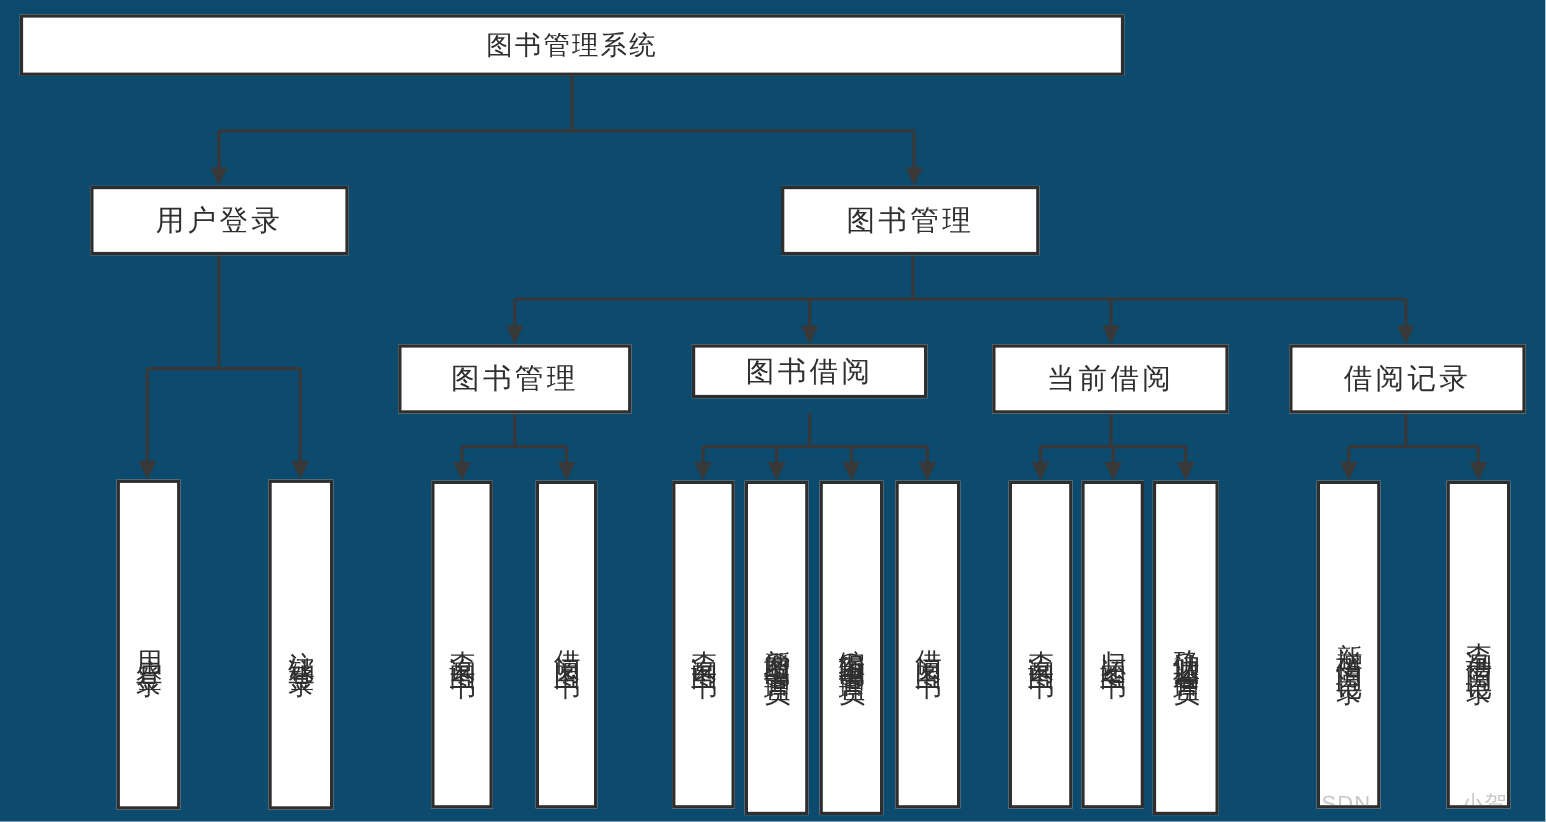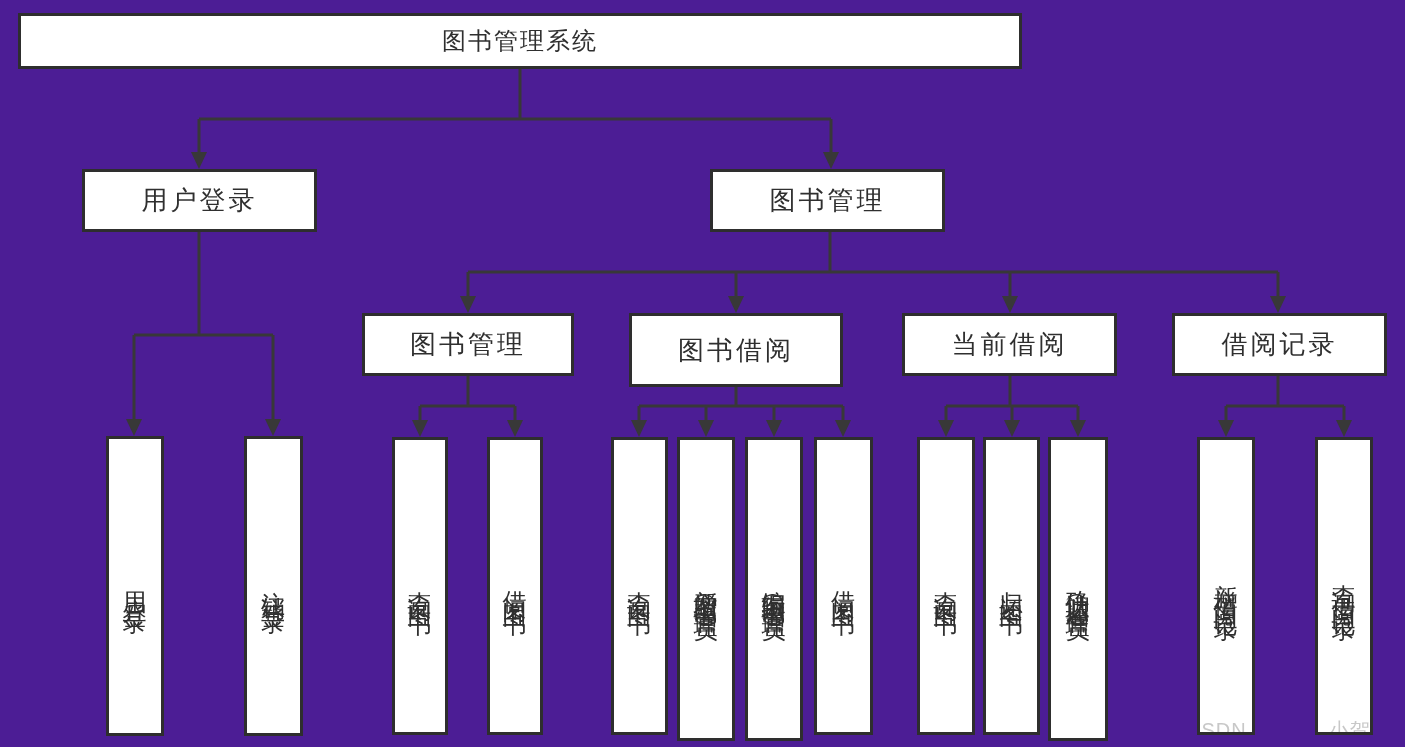--- a/index.html
+++ b/index.html
@@ -1,20 +1,20 @@
 <!DOCTYPE html>
 <html><head>
 <meta charset="utf-8">
 <style>
   html, body { margin: 0; padding: 0; background: #ffffff; }
   .canvas {
     position: relative;
     width: 1405px;
     height: 747px;
-    background: #4c1d95;
+    background: #0c4a6e;
     font-family: "Liberation Sans", sans-serif;
     color: #2f2f2f;
     overflow: hidden;
   }
   svg.wires {
     position: absolute;
     left: 0; top: 0;
     width: 1405px; height: 747px;
   }
   .hnode {
@@ -118,21 +118,21 @@
   <div class="hnode" style="left:82px; top:169px; width:235px; height:63px;">
     <span>用户登录</span>
   </div>
   <div class="hnode" style="left:710px; top:169px; width:235px; height:63px;">
     <span>图书管理</span>
   </div>
 
   <div class="hnode" style="left:362px; top:313px; width:212px; height:63px;">
     <span>图书管理</span>
   </div>
-  <div class="hnode" style="left:629px; top:313px; width:214px; height:74px;">
+  <div class="hnode" style="left:629px; top:313px; width:214px; height:49px;">
     <span>图书借阅</span>
   </div>
   <div class="hnode" style="left:902px; top:313px; width:215px; height:63px;font-family:Liberation Mono, monospace;">
     <span>当前借阅</span>
   </div>
   <div class="hnode" style="left:1172px; top:313px; width:215px; height:63px;align-items:center;">
     <span>借阅记录</span>
   </div>
 
   <div class="vnode" style="left:106px; top:436px; width:58px; height:300px;">

